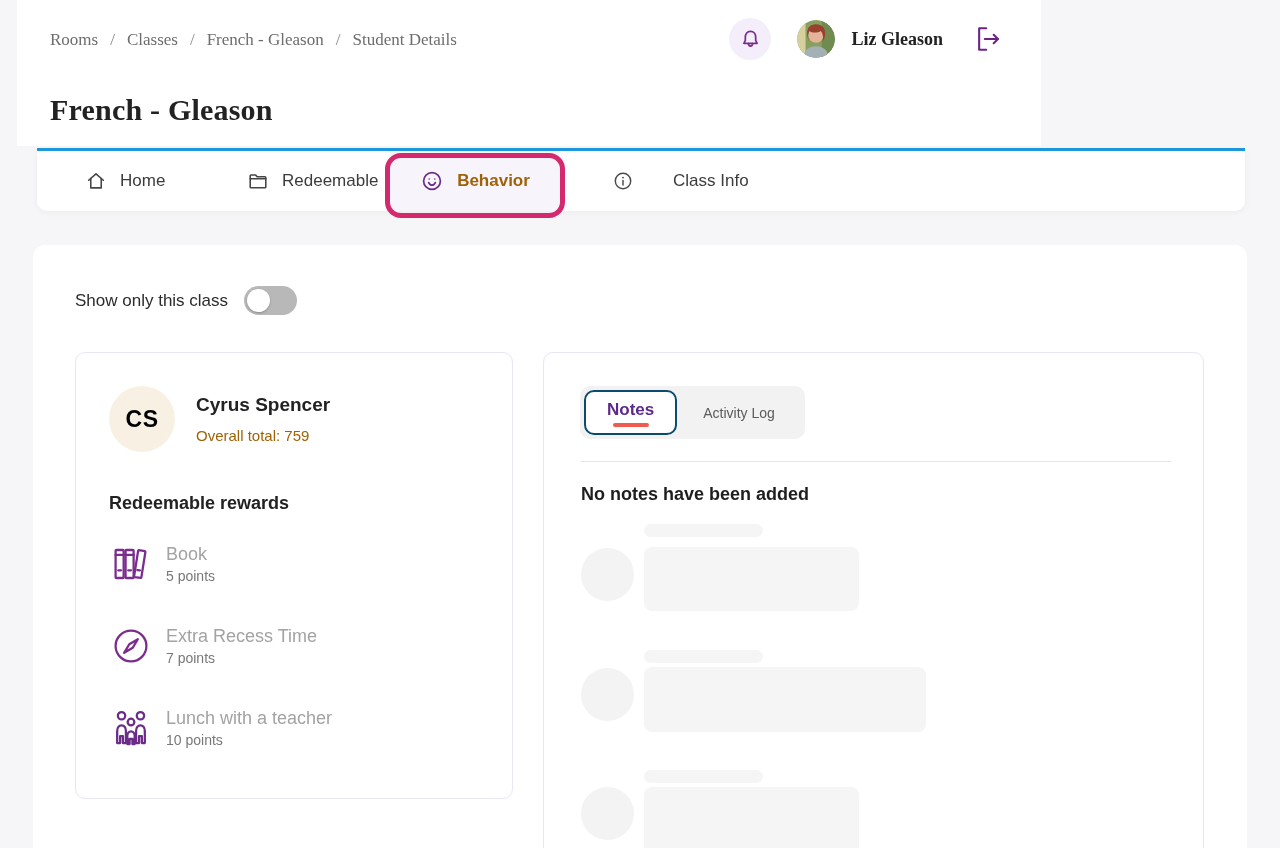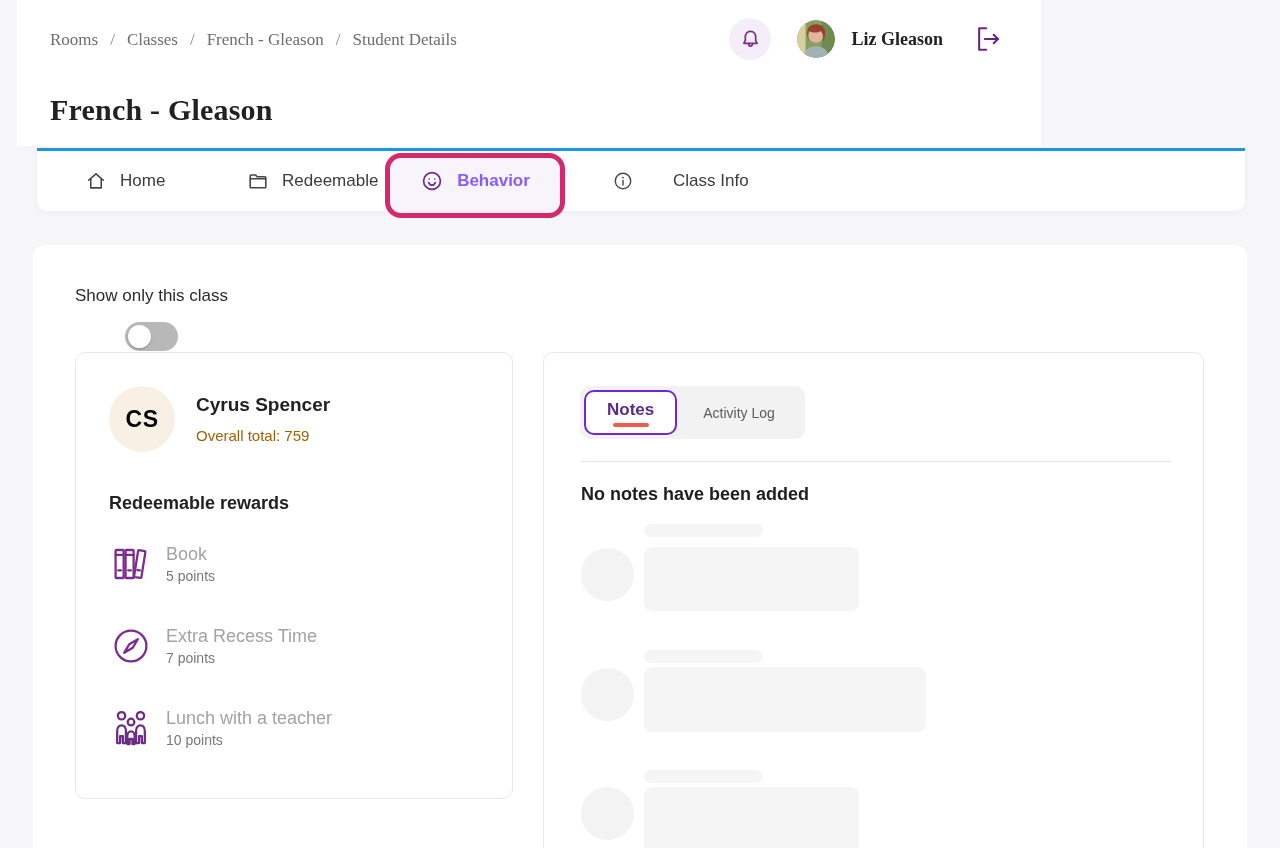--- a/index.html
+++ b/index.html
@@ -18,27 +18,27 @@
   .avatar { width:38px; height:38px; border-radius:50%; overflow:hidden; margin-right:16px; flex:none; }
   .user-name { font-size:18px; font-weight:700; color:#222222; margin-right:30px; white-space:nowrap; }
   .logout-btn { width:32px; height:34px; display:flex; align-items:center; justify-content:center; }
 
   
   .tabbar { position:absolute; left:37px; top:148px; width:1208px; height:63px; background:#ffffff;
             border-top:3px solid #1b98dc; border-radius:0 0 10px 10px; box-shadow:0 2px 6px rgba(0,0,0,0.04);text-decoration:underline; }
   .tab { position:absolute; top:0; height:60px; display:flex; align-items:center; gap:13px; font-size:17px; color:#3c3c3c; }
   .tab-home { left:48px; }
   .tab-materials { left:210px; }
-  .tab-behavior { left:353px; width:170px; justify-content:center; background:#f7f5fb; color:#8b5cf6; font-weight:700; }
+  .tab-behavior { left:353px; width:170px; justify-content:center; background:#f7f5fb; color:#a16207; font-weight:700; }
   .tab-classinfo { left:575px;gap:39px; }
   .highlight-ring { position:absolute; left:385px; top:153px; width:180px; height:65px; border:5px solid #d4296e; border-radius:16px; z-index:6; pointer-events:none; }
 
   
   .panel { position:absolute; left:33px; top:245px; width:1214px; height:603px; background:#ffffff; border-radius:12px 12px 0 0; }
-  .toggle-row { position:absolute; left:42px; top:41px; display:flex; align-items:center; gap:16px;flex-direction:column; }
+  .toggle-row { position:absolute; left:42px; top:41px; display:flex; align-items:center; gap:16px; }
   .toggle-label { font-size:17px; color:#2c2c2c; }
   .toggle { width:53px; height:29px; border-radius:15px; background:#b8b8b8; position:relative; }
   .toggle-knob { position:absolute; left:3px; top:3px; width:23px; height:23px; border-radius:50%; background:#ffffff; box-shadow:0 1px 2px rgba(0,0,0,0.25); }
 
   .card { position:absolute; background:#ffffff; border:1px solid #e8e6f3; border-radius:10px; }
   .student-card { left:42px; top:107px; width:438px; height:447px; }
   .notes-card { left:510px; top:107px; width:661px; height:560px; }
 
   
   .cs-avatar { position:absolute; left:33px; top:33px; width:66px; height:66px; border-radius:50%; background:#f8f1e3;
@@ -47,21 +47,21 @@
   .student-total { position:absolute; left:120px; top:74px; font-size:15px; color:#a16207; }
   .rewards-heading { position:absolute; left:33px; top:140px; font-size:18px; font-weight:700; color:#222222; }
   .reward-item { position:absolute; left:34px; display:flex; align-items:center; gap:14px; }
   .reward-item.r0 { top:190px; } .reward-item.r1 { top:272px; } .reward-item.r2 { top:354px; }
   .reward-icon { width:42px; height:42px; flex:none; display:flex; align-items:center; justify-content:center; }
   .reward-label { font-size:18px; color:#a3a3a3; line-height:1.2; }
   .reward-points { font-size:14px; color:#787878; margin-top:3px; }
 
   
   .seg-control { position:absolute; left:36px; top:33px; display:inline-flex; align-items:stretch; background:#f2f2f2; border-radius:10px; padding:4px; }
-  .seg-notes { background:#ffffff; border:2px solid #6d28d9; border-radius:10px; padding:8px 21px 6px; display:flex; flex-direction:column; align-items:center; }
+  .seg-notes { background:#ffffff; border:2px solid #0c4a6e; border-radius:10px; padding:8px 21px 6px; display:flex; flex-direction:column; align-items:center; }
   .seg-notes-label { font-size:17px; font-weight:700; color:#5b2a8a; }
   .seg-underline { width:36px; height:4px; border-radius:2px; background:#f15b4e; margin-top:3px; }
   .seg-activity { display:flex; align-items:center; padding:0 26px; font-size:14px; color:#5c5c5c; }
   .notes-divider { position:absolute; left:37px; top:108px; width:590px; height:1px; background:#e5e3f1; }
   .empty-heading { position:absolute; left:37px; top:131px; font-size:18px; font-weight:700; color:#1e1e1e; }
 
   .sk { position:absolute; background:#f5f5f5; }
   .sk-pill { width:119px; height:13px; border-radius:7px; left:100px; }
   .sk-circle { width:53px; height:53px; border-radius:50%; left:37px; background:#f3f3f3; }
   .sk-rect { border-radius:8px; left:100px; }

